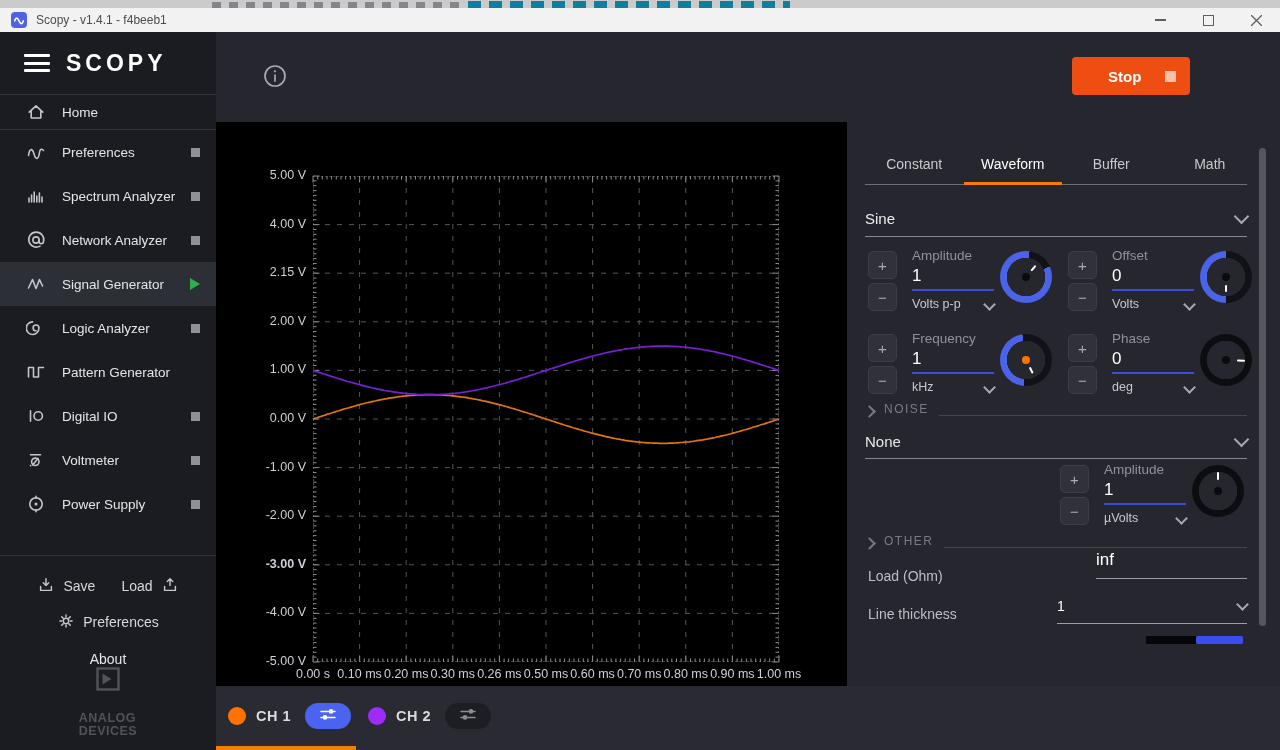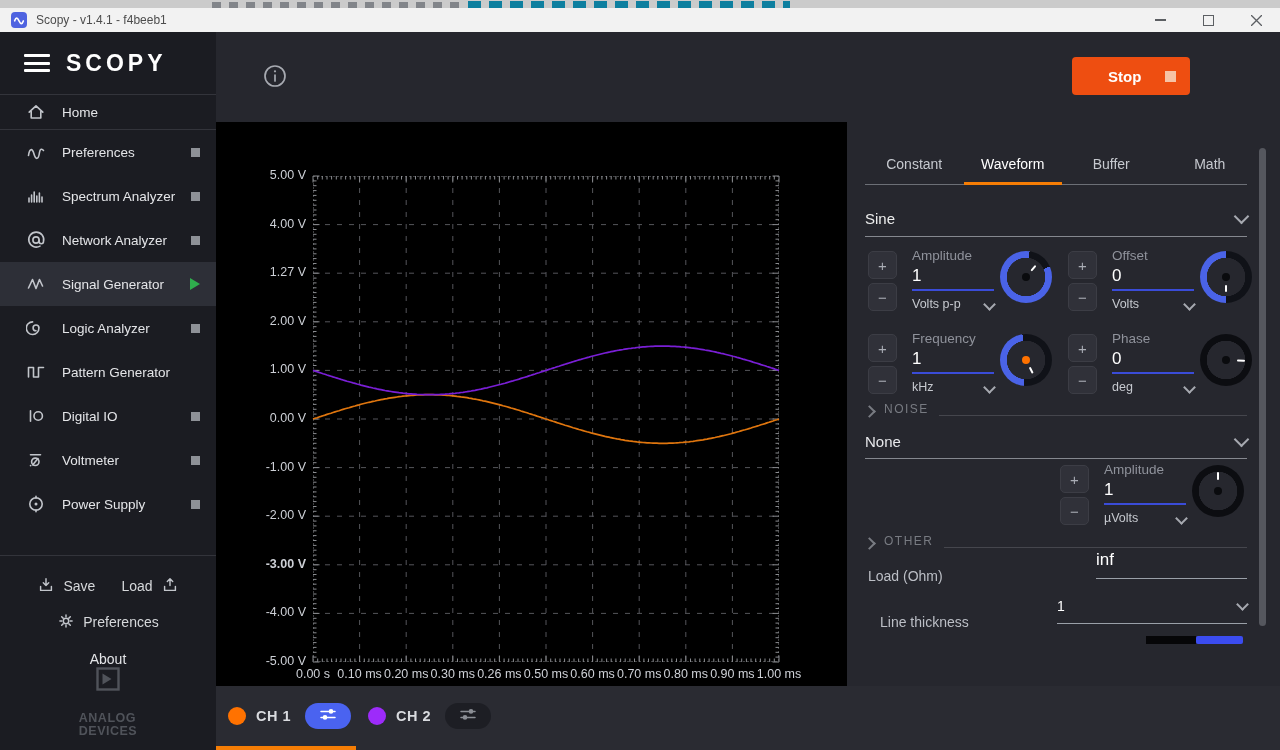--- a/index.html
+++ b/index.html
@@ -95,21 +95,21 @@
   .knob-freq::after{background:#ff7200;}
   .ndl{position:absolute;inset:0;}
   .ndl::after{content:"";position:absolute;left:50%;top:7px;width:2px;height:8px;margin-left:-1px;background:#fff;border-radius:1px;}
   .ndl.in::after{top:11px;height:7px;}
   .section{position:absolute;left:18px;width:382px;display:flex;align-items:flex-end;gap:10px;}
   .schev{width:7px;height:7px;border-right:2px solid #787b82;border-bottom:2px solid #787b82;transform:rotate(-45deg);flex:none;}
   .stext{font-size:12px;color:#787b82;letter-spacing:1.5px;}
   .sline{flex:1;height:1px;background:#45464d;}
   .load-label{position:absolute;left:21px;top:472px;font-size:14px;color:#bcbfc6;}
   .inf-field{position:absolute;left:249px;top:454px;width:151px;font-size:17px;color:#fff;border-bottom:1px solid #9aa0a8;padding-bottom:8px;cursor:text;}
-  .lt-label{position:absolute;left:33px;top:510px;font-size:14px;color:#bcbfc6;margin-top:8px;}
+  .lt-label{position:absolute;left:21px;top:510px;font-size:14px;color:#bcbfc6;}
   .lt-field{position:absolute;left:210px;top:502px;width:190px;display:flex;align-items:center;font-size:14px;color:#fff;
     border-bottom:1px solid #9aa0a8;padding-bottom:9px;cursor:pointer;}
   .mini-scroll{position:absolute;left:299px;top:540px;width:97px;height:8px;display:flex;cursor:pointer;}
   .ms-a{width:50px;background:#060608;}
   .ms-b{flex:1;background:#3b4cf0;border-radius:2px;}
   .vscroll{position:absolute;left:412px;top:0;width:7px;height:590px;}
   .vthumb{position:absolute;top:52px;height:478px;width:7px;background:#55575e;border-radius:3.5px;cursor:pointer;}
 
   
   .bottombar{position:absolute;left:0;top:654px;width:1064px;height:64px;background:#2a2b32;}
@@ -306,21 +306,21 @@
         <button class="stop">
           <span>Stop</span>
           <i class="stop-sq"></i>
         </button>
       </div>
 
       <div class="chart">
         <div class="ylabels">
             <div class="ytick" style="top: 46px;">5.00 V</div>
             <div class="ytick" style="top: 94.6px;">4.00 V</div>
-            <div class="ytick" style="top: 143.2px;">1.27 V</div>
+            <div class="ytick" style="top: 143.2px;">2.15 V</div>
             <div class="ytick" style="top: 191.8px;">2.00 V</div>
             <div class="ytick" style="top: 240.4px;">1.00 V</div>
             <div class="ytick" style="top: 289px;">0.00 V</div>
             <div class="ytick" style="top: 337.6px;">-1.00 V</div>
             <div class="ytick" style="top: 386.2px;">-2.00 V</div>
             <div class="ytick" style="top: 434.8px; font-weight: bold;">-3.00 V</div>
             <div class="ytick" style="top: 483.4px;">-4.00 V</div>
             <div class="ytick" style="top: 532px;">-5.00 V</div>
           </div>
         <svg id="plot-svg" viewBox="0 0 466 486" preserveAspectRatio="none">

